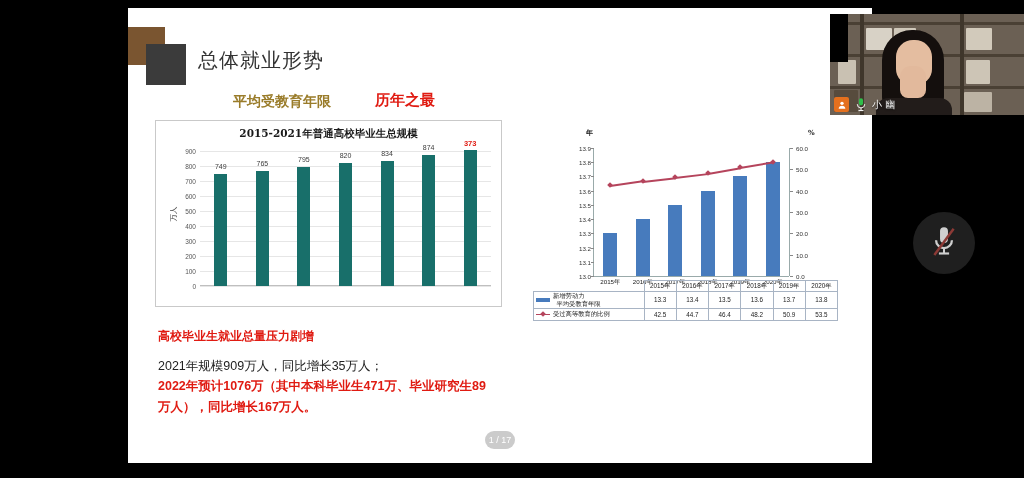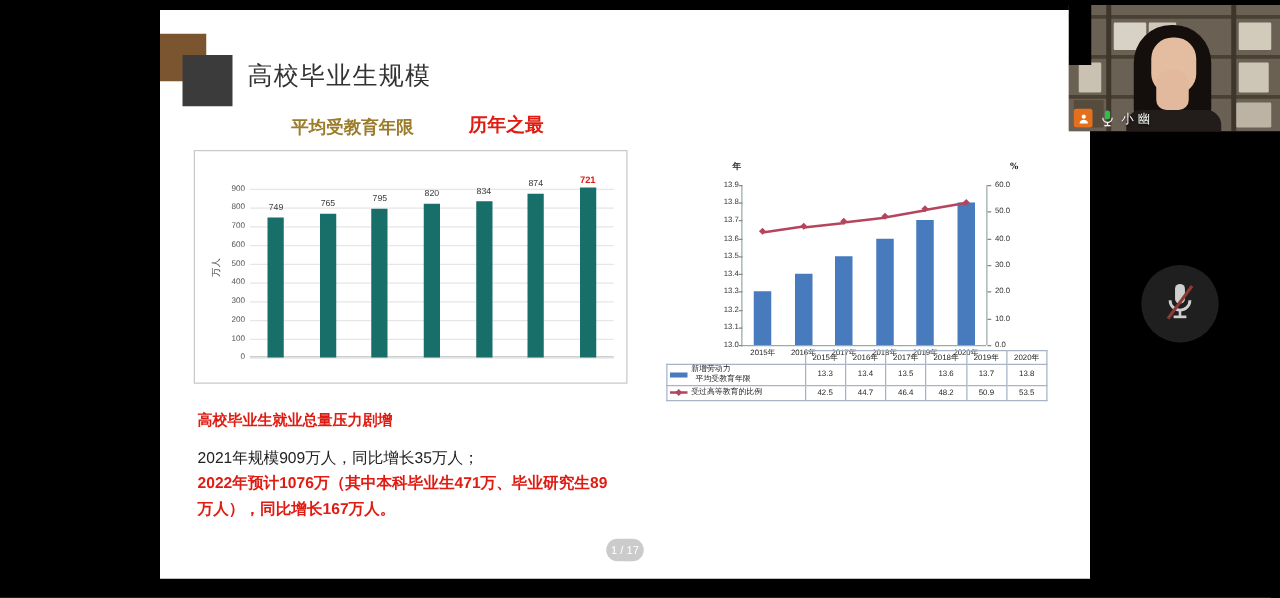--- a/index.html
+++ b/index.html
@@ -68,21 +68,21 @@
   .lgnd-txt{display:inline-block;vertical-align:middle;line-height:1.25;}
 
   .body-r{position:absolute;left:405px;top:320px;width:318px;font-size:12.5px;color:#222;line-height:1.62;}
   .body-r .red{color:#e01b12;font-weight:bold;}
 
   .pagebadge{position:absolute;left:50%;bottom:14px;transform:translateX(-50%);
              width:30px;height:18px;border-radius:9px;background:rgba(140,140,140,.45);
              color:#fff;font-size:9px;display:flex;align-items:center;justify-content:center;}
 
   
-  #video{position:absolute;right:0;top:4px;width:169px;height:101px;overflow:hidden;background:#4b4237;}
+  #video{position:absolute;right:0;top:14px;width:194px;height:101px;overflow:hidden;background:#4b4237;}
   .vwall{position:absolute;inset:0;background:
       linear-gradient(#6b6054,#6b6054);}
   .shelf{position:absolute;left:0;right:0;height:3px;background:#4a4034;}
   .shelfpost{position:absolute;top:0;bottom:0;width:4px;background:#3f362b;}
   .bk{position:absolute;bottom:0;border-radius:1px;}
   .person-hair{position:absolute;left:52px;top:16px;width:62px;height:85px;background:#140f0d;
                border-radius:30px 30px 18px 18px;}
   .person-face{position:absolute;left:66px;top:26px;width:36px;height:45px;background:#e4bda0;
                border-radius:17px 17px 16px 16px;}
   .person-hand{position:absolute;left:70px;top:52px;width:26px;height:32px;background:#e2b99c;
@@ -102,26 +102,27 @@
 </style>
 </head>
 <body>
 
 <div id="root">
 
   <div id="slide">
 
     <div class="hdr-brown"></div>
     <div class="hdr-dark"></div>
-    <div class="hdr-title">高校毕业生规模</div>
+    <div class="hdr-title">总体就业形势</div>
 
     <div class="sub-gold">平均受教育年限</div>
     <div class="sub-red">历年之最</div>
 
     <div class="chartbox">
+      <div class="chart-title">2015-2021年普通高校毕业生总规模</div>
       <div class="ylabel-v">万人</div>
       <div class="bar-plot" id="barPlot">
         <div class="xaxis"></div>
       <div class="gridline" style="top: 135px;"></div>
           <div class="ytick" style="top: 135px;">0</div>
           <div class="gridline" style="top: 120px;"></div>
           <div class="ytick" style="top: 120px;">100</div>
           <div class="gridline" style="top: 105px;"></div>
           <div class="ytick" style="top: 105px;">200</div>
           <div class="gridline" style="top: 90px;"></div>
@@ -144,21 +145,21 @@
           <div class="barlabel" style="left: 62.3571px; top: 9.25px;">765</div>
           <div class="bar" style="left: 97.4286px; height: 119.25px; background: rgb(24, 111, 106);"></div>
           <div class="barlabel" style="left: 103.929px; top: 4.75px;">795</div>
           <div class="bar" style="left: 139px; height: 123px; background: rgb(24, 111, 106);"></div>
           <div class="barlabel" style="left: 145.5px; top: 1px;">820</div>
           <div class="bar" style="left: 180.571px; height: 125.1px; background: rgb(24, 111, 106);"></div>
           <div class="barlabel" style="left: 187.071px; top: -1.1px;">834</div>
           <div class="bar" style="left: 222.143px; height: 131.1px; background: rgb(24, 111, 106);"></div>
           <div class="barlabel" style="left: 228.643px; top: -7.1px;">874</div>
           <div class="bar" style="left: 263.714px; height: 136.35px; background: rgb(24, 111, 106);"></div>
-          <div class="barlabel hl" style="left: 270.214px; top: -12.35px;">721</div>
+          <div class="barlabel hl" style="left: 270.214px; top: -12.35px;">373</div>
         </div>
     </div>
 
     <div class="note-red">高校毕业生就业总量压力剧增</div>
     <div class="body-l">
       <div>2021年规模909万人，同比增长35万人；</div>
       <div class="red">2022年预计1076万（其中本科毕业生471万、毕业研究生89万人），同比增长167万人。</div>
     </div>
 
 

